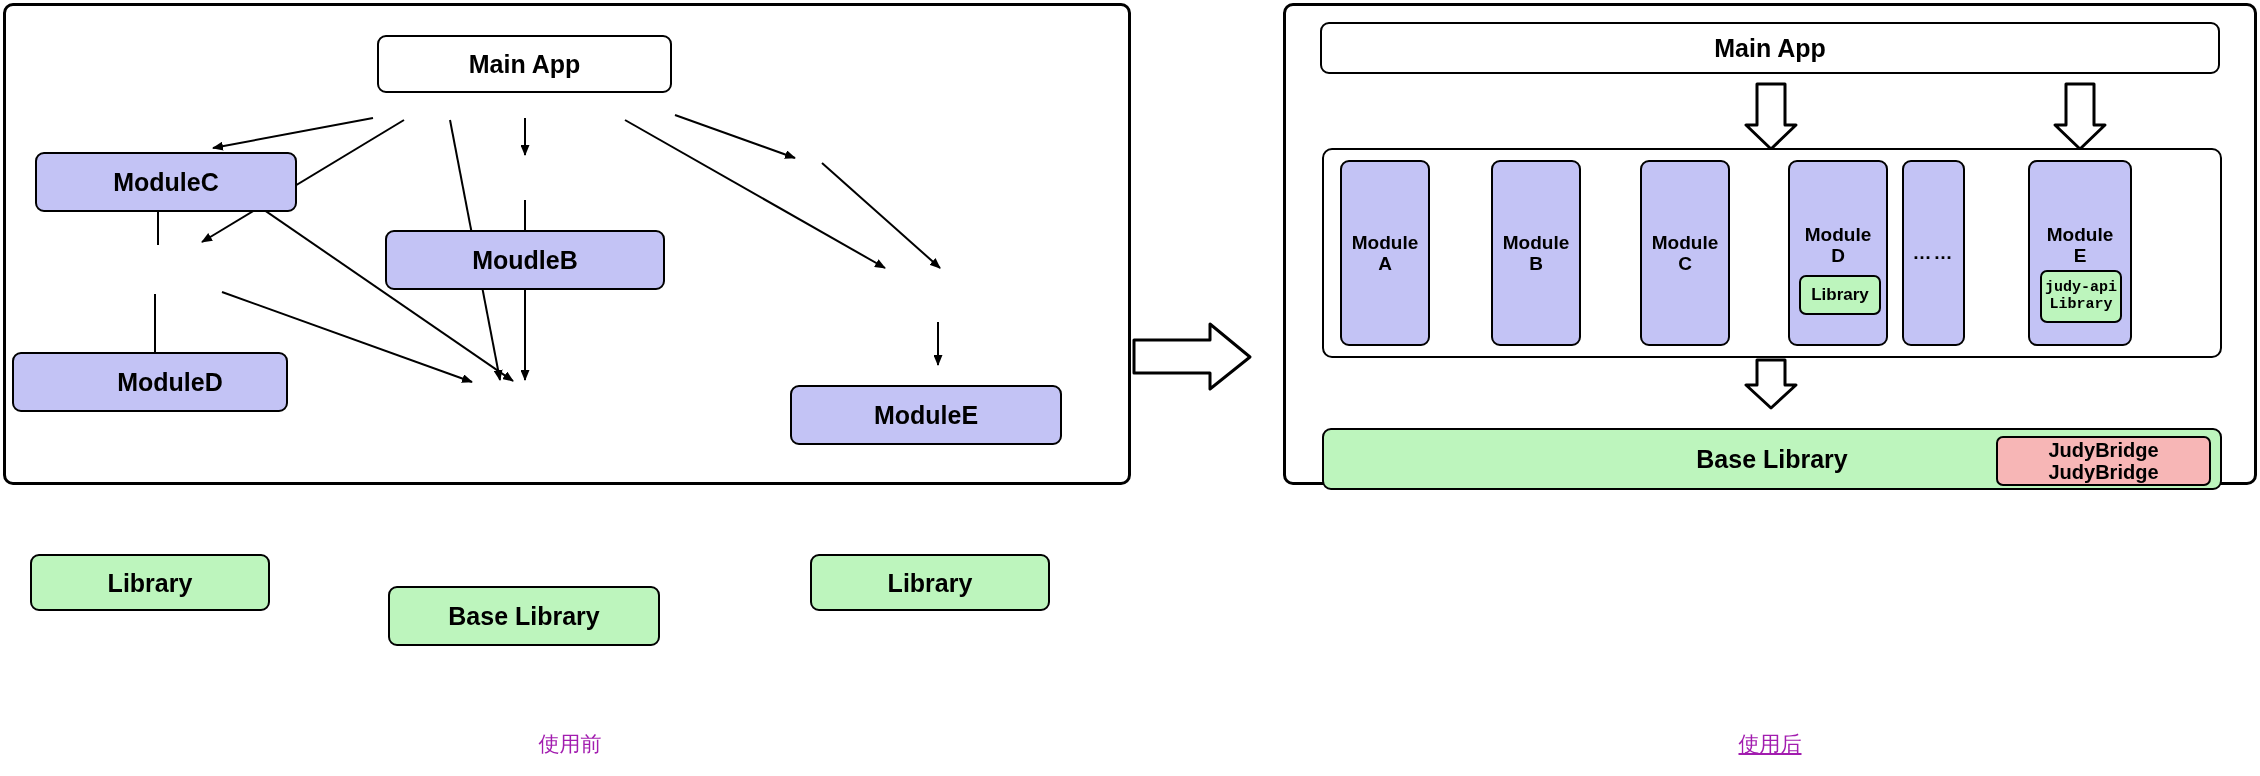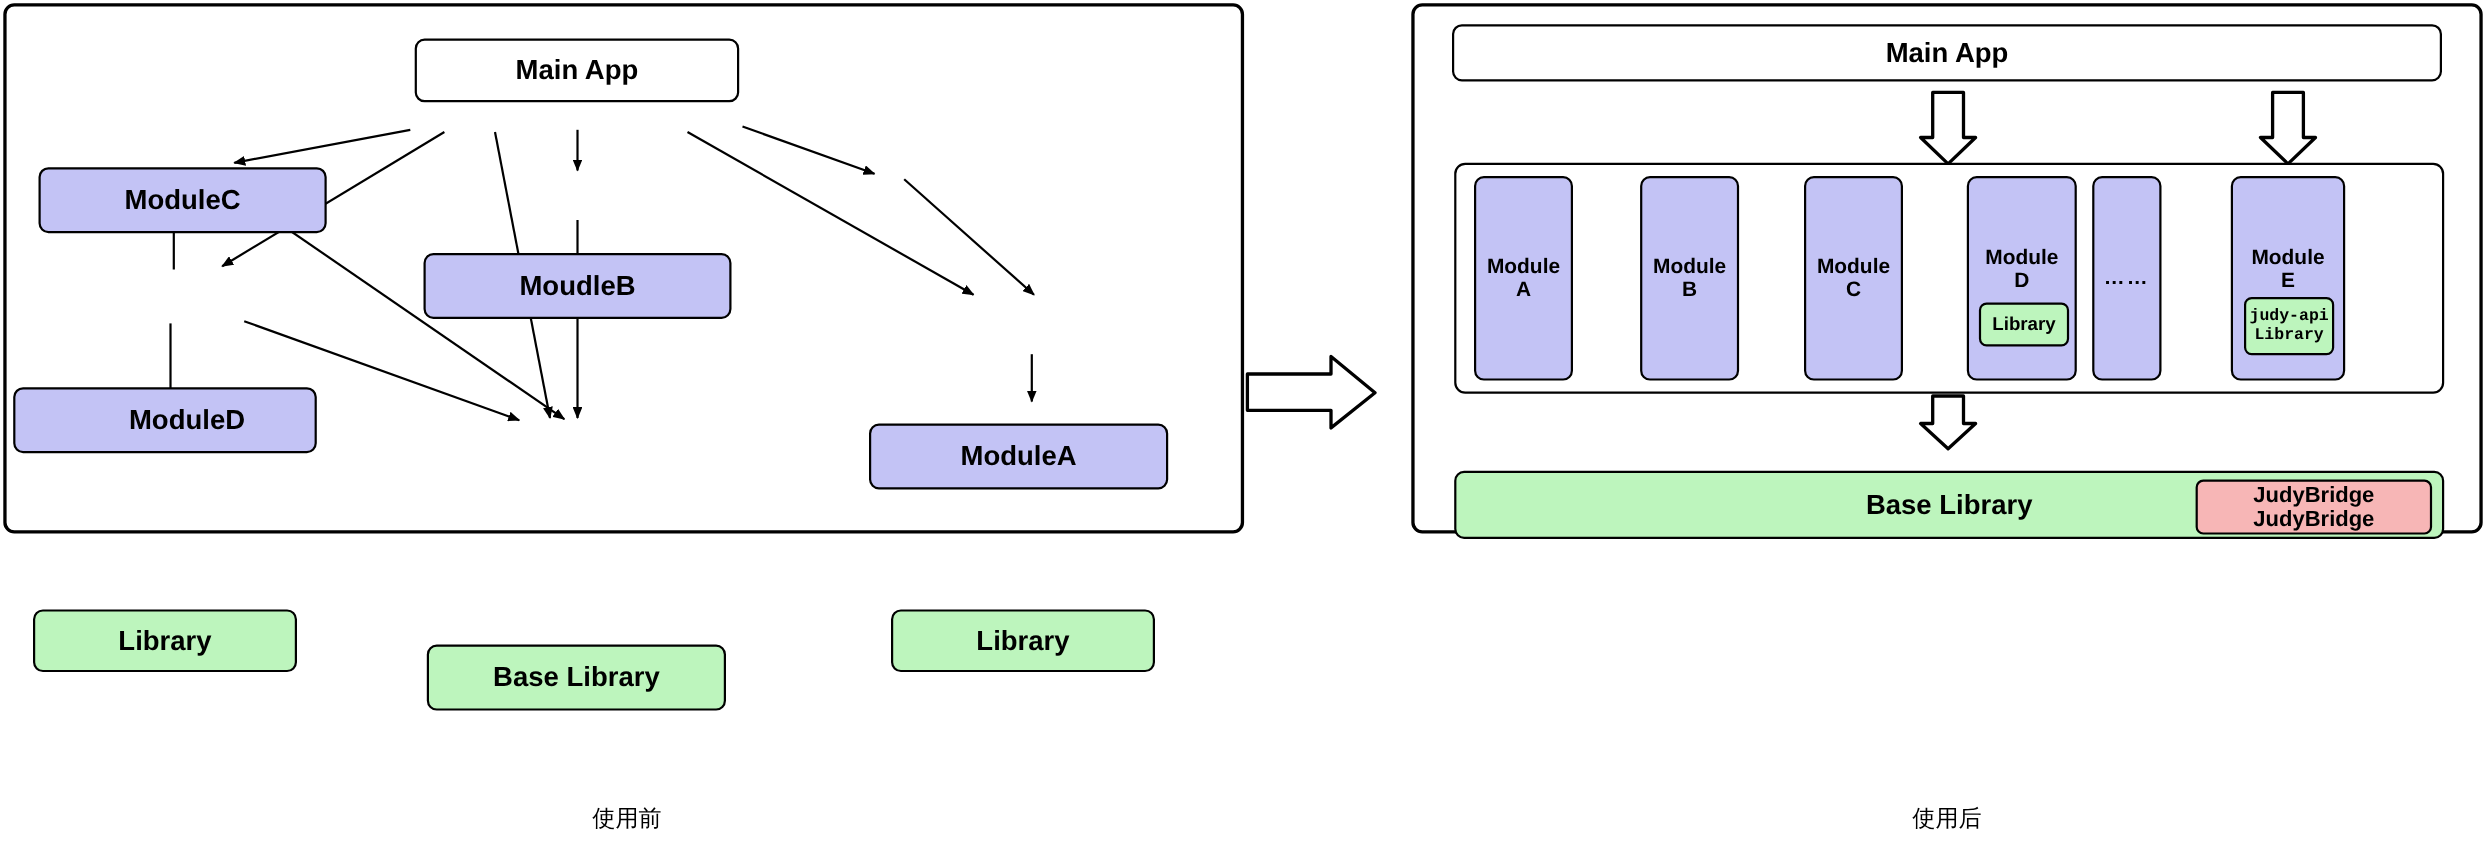--- a/index.html
+++ b/index.html
@@ -6,21 +6,21 @@
   body{width:2260px;height:776px;font-family:"Liberation Sans",sans-serif;position:relative;overflow:hidden;}
   .stage{position:absolute;left:0;top:0;width:2260px;height:776px;}
   .panel{position:absolute;border:3px solid #000;border-radius:10px;background:#fff;box-sizing:border-box;}
   .node{position:absolute;box-sizing:border-box;border:2.5px solid #000;border-radius:9px;
         display:flex;align-items:center;justify-content:center;text-align:center;
         font-weight:bold;color:#000;line-height:1.12;}
   .white{background:#ffffff;}
   .purple{background:#c3c3f5;}
   .green{background:#bdf5bd;margin-top:16px;}
   .pink{background:#f7b6b6;}
-  .caption{position:absolute;font-size:21px;color:#000000;text-align:center;font-weight:normal;}
+  .caption{position:absolute;font-size:21px;color:#a21caf;text-align:center;font-weight:normal;}
   .svgl{position:absolute;left:0;top:0;width:2260px;height:776px;pointer-events:none;}
   .vstack{flex-direction:column;}
   .dots{letter-spacing:2px;}
 </style>
 </head>
 <body>
 
 <div class="stage">
 
   <div class="panel" style="left:3px;top:3px;width:1128px;height:482px;"></div>
@@ -72,21 +72,21 @@
   <div class="node purple" style="left:385px;top:230px;width:280px;height:60px;font-size:25px;">
     <span>MoudleB</span>
   </div>
 
 
   <div class="node purple" style="left:12px;top:352px;width:276px;height:60px;font-size:25px;padding-left:40px;">
     <span>ModuleD</span>
   </div>
 
   <div class="node purple" style="left:790px;top:385px;width:272px;height:60px;font-size:25px;">
-    <span>ModuleA</span>
+    <span>ModuleE</span>
   </div>
 
   <div class="node green" style="left:30px;top:538px;width:240px;height:57px;font-size:25px;">
     <span>Library</span>
   </div>
 
   <div class="node green" style="left:810px;top:538px;width:240px;height:57px;font-size:25px;">
     <span>Library</span>
   </div>
 
@@ -159,15 +159,15 @@
   </div>
 
   <div class="node green" style="left:1322px;top:412px;width:900px;height:62px;font-size:25px;">
     <span>Base Library</span>
     <div class="node pink vstack" style="position:absolute;right:9px;top:6px;width:215px;height:50px;font-size:20px;border-width:2.5px;border-radius:7px;">
       <span>JudyBridge</span>
       <span>JudyBridge</span>
     </div>
   </div>
 
-  <div class="caption" style="left:1630px;top:730px;width:280px;">使用后</div>
+  <div class="caption" style="left:1630px;top:730px;width:280px;text-decoration:underline;">使用后</div>
 
 </div>
 
 </body></html>

